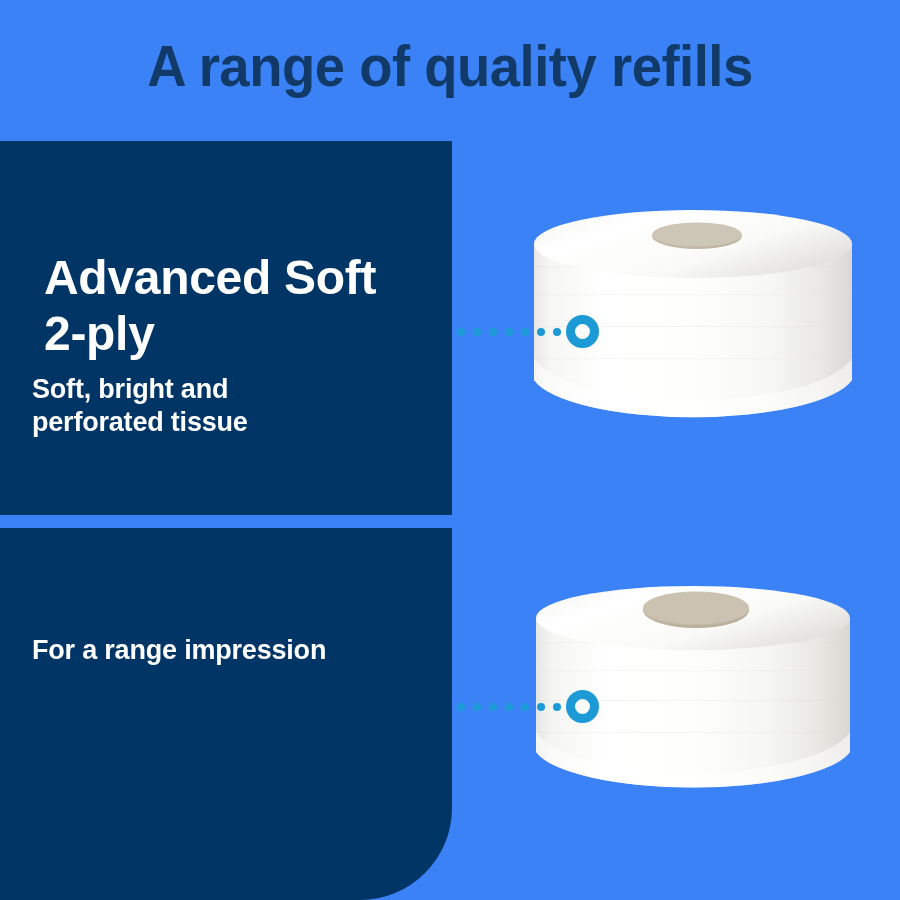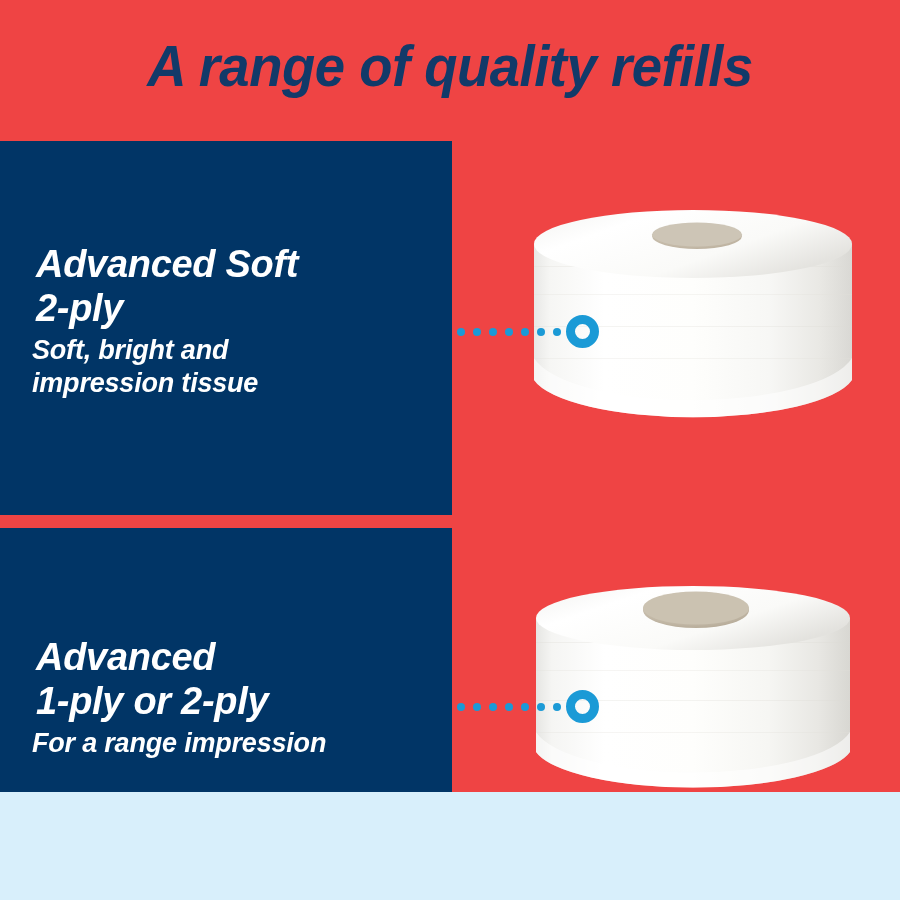--- a/index.html
+++ b/index.html
@@ -9,24 +9,23 @@
   body {
     width: 900px;
     height: 900px;
     background: #d8effb;
     font-family: "Liberation Sans", sans-serif;
     overflow: hidden;
   }
   #stage {
     position: relative;
     width: 900px;
-    height: 792px;
-    background: #ef4444;
+    height: 900px;
+    background: #3b82f6;
     overflow: hidden;
-    font-style: italic;
   }
 
   
   .page-title {
     position: absolute;
     left: 0;
     top: 36px;
     width: 900px;
     text-align: center;
     font-family: "Liberation Sans", sans-serif;
@@ -61,25 +60,25 @@
   }
 
   .panel-text {
     position: absolute;
     left: 32px;
   }
 
   .panel-heading {
     color: #ffffff;
     font-family: "Liberation Sans", sans-serif;
-    font-size: 38px;
+    font-size: 48px;
     font-weight: bold;
     line-height: 1.16;
     letter-spacing: -0.3px;
-    margin: 4px;
+    margin: 12px;
     white-space: pre-line;
   }
   .panel-sub {
     color: #ffffff;
     font-family: "Liberation Sans", sans-serif;
     font-size: 27px;
     font-weight: bold;
     line-height: 1.22;
     letter-spacing: -0.2px;
     margin: 3px 0 0 0;
@@ -127,21 +126,21 @@
 <div id="stage">
 
   <div class="page-title">A range of quality refills</div>
 
   <div class="panel panel-1"></div>
 
   <div class="panel-text" style="top:238px">
     <div class="panel-heading">Advanced Soft
 2-ply</div>
     <div class="panel-sub">Soft, bright and
-impression tissue</div>
+perforated tissue</div>
   </div>
 
   <svg class="roll roll-1" viewBox="0 0 330 230">
     <defs>
       <linearGradient id="bodyGrad1" x1="0" y1="0" x2="1" y2="0">
         <stop offset="0" stop-color="#e8e8e6"></stop>
         <stop offset="0.05" stop-color="#f6f6f4"></stop>
         <stop offset="0.22" stop-color="#ffffff"></stop>
         <stop offset="0.50" stop-color="#fefefc"></stop>
         <stop offset="0.74" stop-color="#f7f7f5"></stop>
@@ -189,22 +188,20 @@
     <span class="dot" style="left:64px"></span>
     <span class="dot" style="left:80px"></span>
     <span class="dot" style="left:96px"></span>
   </div>
 
   <div class="ring ring-1"></div>
 
   <div class="panel panel-2"></div>
 
   <div class="panel-text" style="top:631px">
-    <div class="panel-heading">Advanced
-1-ply or 2-ply</div>
     <div class="panel-sub">For a range impression</div>
   </div>
 
   <svg class="roll roll-2" viewBox="0 0 330 220">
     <defs>
       <linearGradient id="bodyGrad2" x1="0" y1="0" x2="1" y2="0">
         <stop offset="0" stop-color="#e6e6e3"></stop>
         <stop offset="0.05" stop-color="#f5f5f3"></stop>
         <stop offset="0.22" stop-color="#ffffff"></stop>
         <stop offset="0.50" stop-color="#fefefc"></stop>

